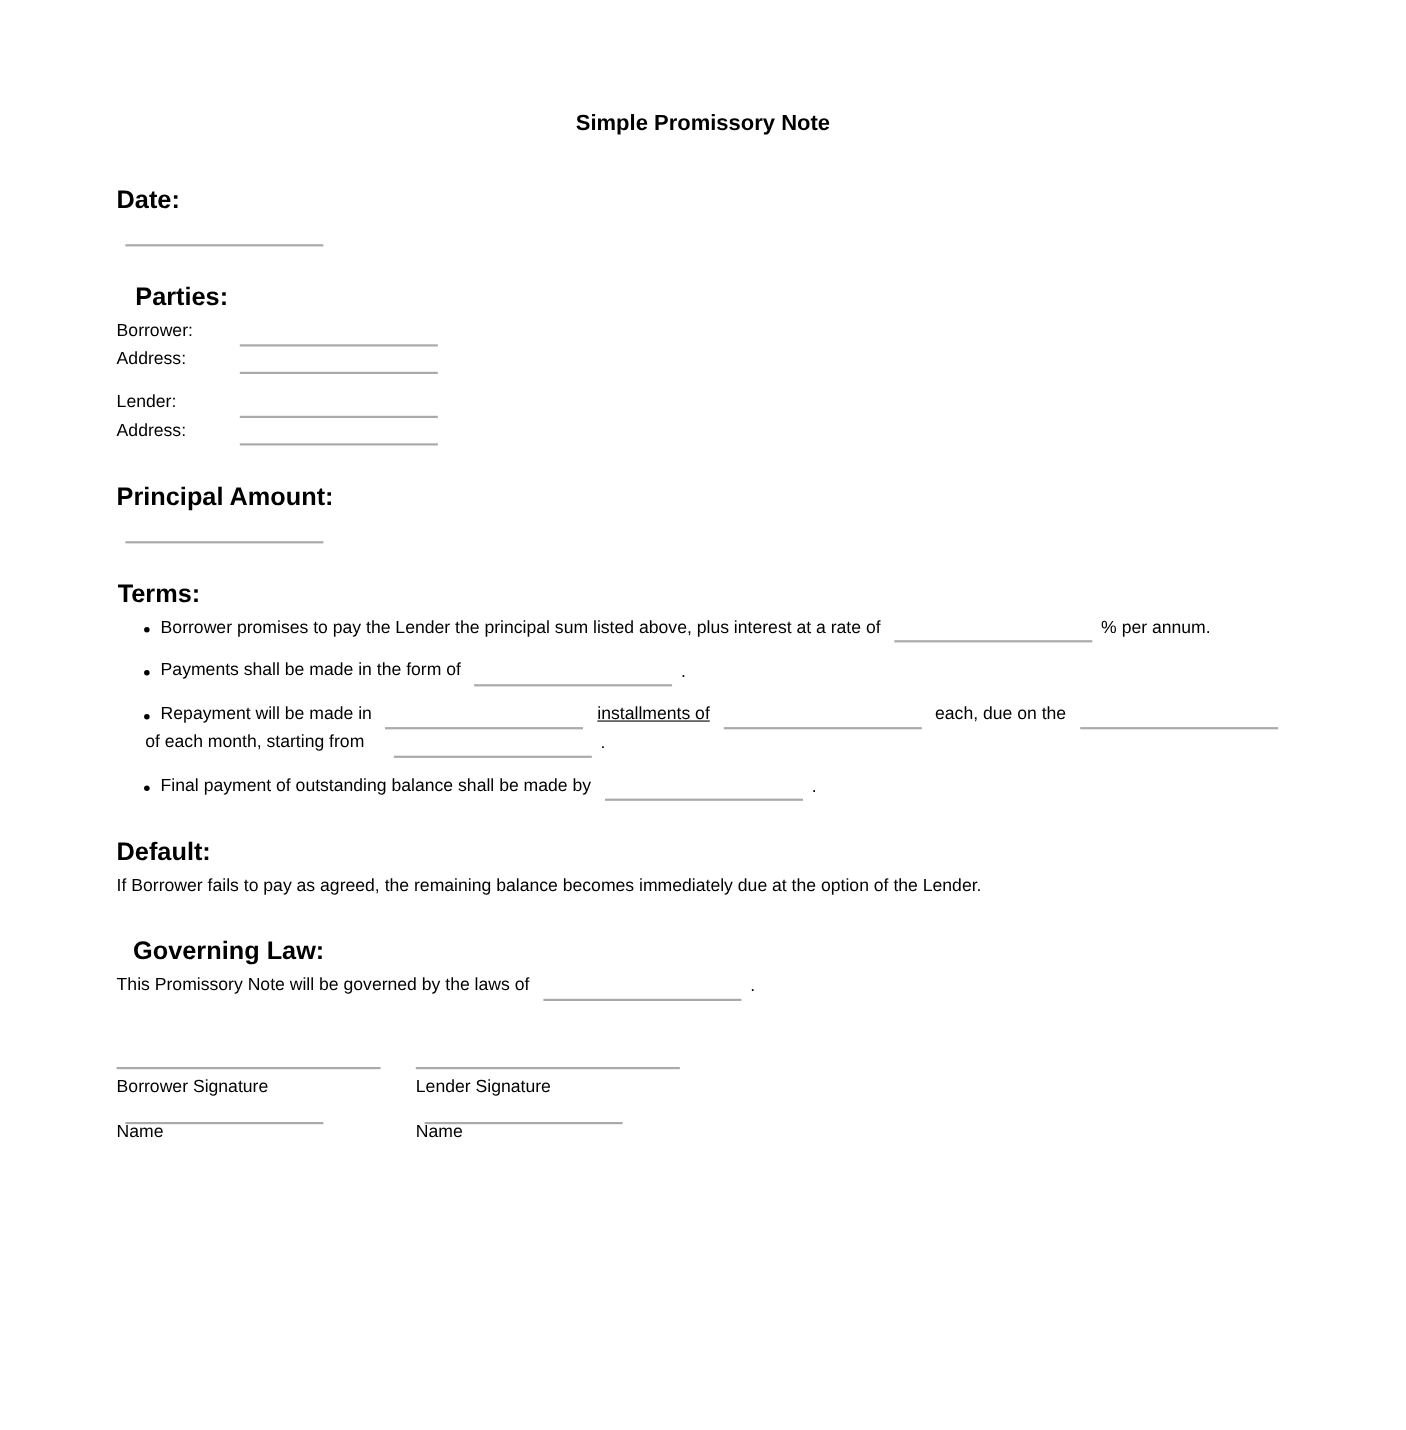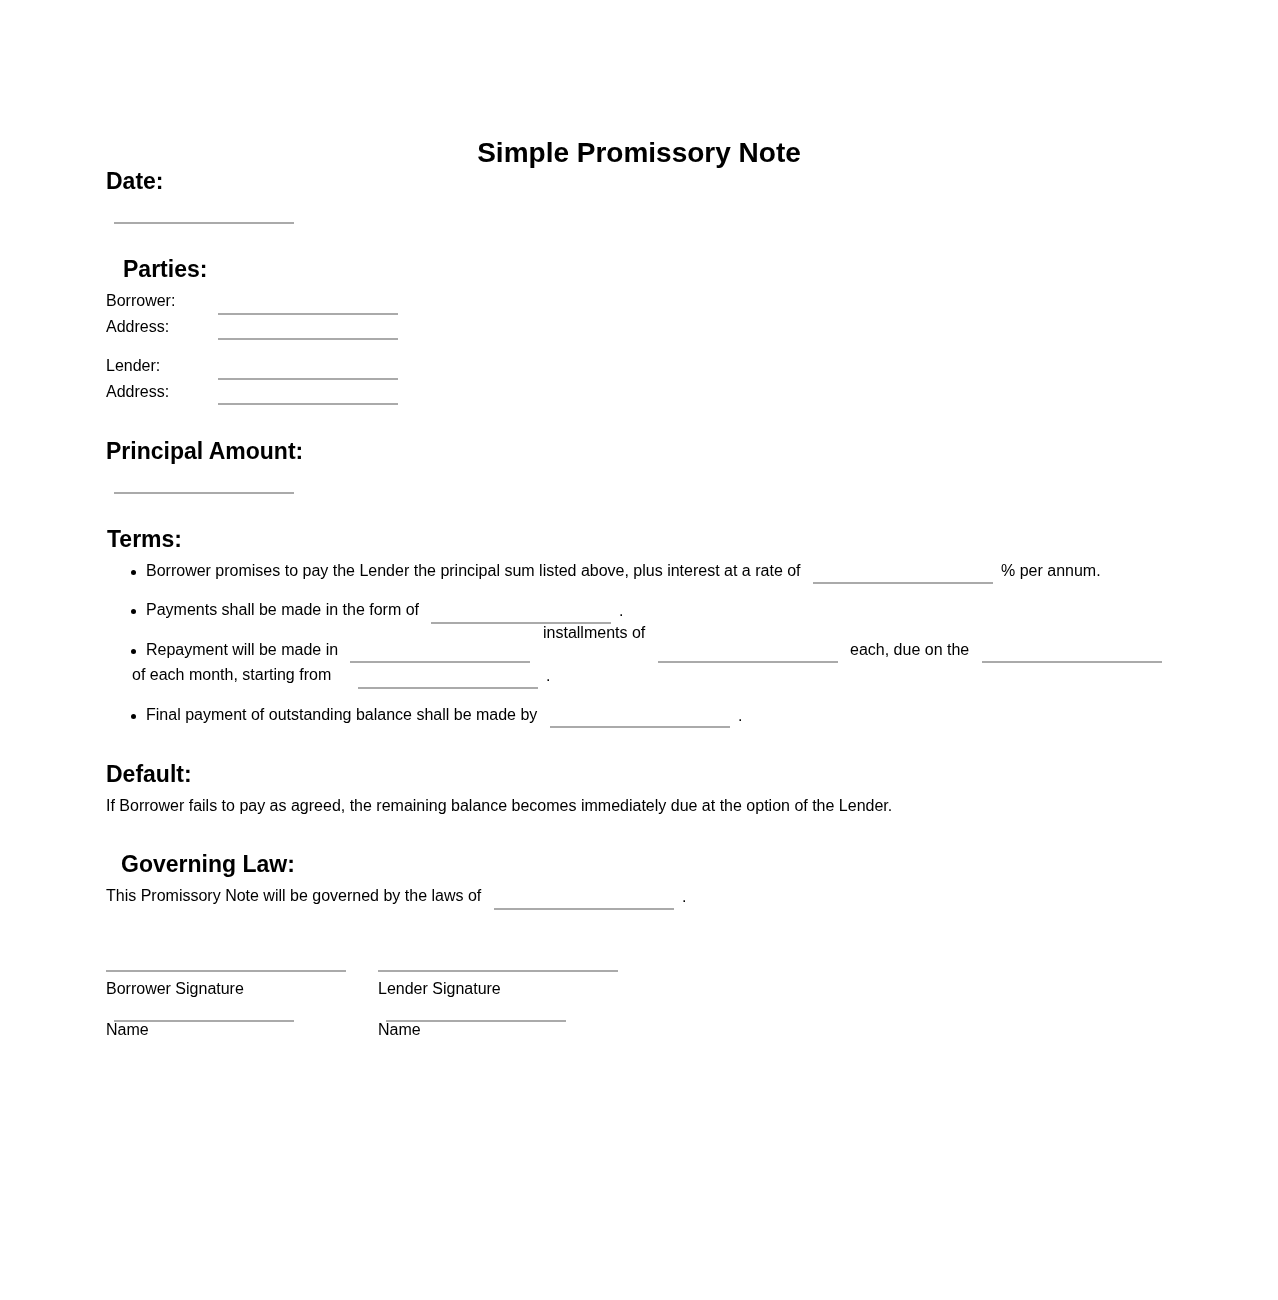--- a/index.html
+++ b/index.html
@@ -1,21 +1,21 @@
 <!DOCTYPE html>
 <html><head>
 <meta charset="utf-8">
 <style>
   html, body { margin: 0; padding: 0; background: #ffffff; }
   body {
     width: 1278px; height: 1300px; position: relative; overflow: hidden;
     font-family: "Liberation Sans", sans-serif; color: #000; font-size: 16px;
   }
   .abs { position: absolute; white-space: nowrap; }
-  .title { font-size: 28px; font-weight: bold; left: 0; width: 1278px; text-align: center; top: 101px; margin-top: 36px; }
+  .title { font-size: 20px; font-weight: bold; left: 0; width: 1278px; text-align: center; top: 101px; }
   .h { font-size: 23px; font-weight: bold; }
   .t { font-size: 16px; }
   .line { position: absolute; height: 0; border: none; border-bottom: 2px solid #aaaaaa; background: transparent; padding: 0; margin: 0; outline: none; }
   ul.bullets { margin: 0; padding: 0; list-style: none; }
   .dot { position: absolute; width: 5px; height: 5px; border-radius: 50%; background: #000; }
 </style>
 </head>
 <body>
 
 <div>
@@ -49,21 +49,21 @@
     <li>
       <span class="dot" style="left:131px; top:609px;"></span>
       <span class="abs t" style="left:146px; top:601px;">Payments shall be made in the form of</span>
       <input class="line" style="left: 431px; top: 601px; width: 180px; height: 21px;" value="">
       <span class="abs t" style="left:619px; top:602px;">.</span>
     </li>
     <li>
       <span class="dot" style="left:131px; top:649px;"></span>
       <span class="abs t" style="left:146px; top:641px;">Repayment will be made in</span>
       <input class="line" style="left: 350px; top: 640px; width: 180px; height: 21px;" value="">
-      <span class="abs t" style="left:543px; top:624px;">installments of</span>
+      <span class="abs t" style="left:543px; top:641px;text-decoration:underline;">installments of</span>
       <input class="line" style="left: 658px; top: 640px; width: 180px; height: 21px;" value="">
       <span class="abs t" style="left:850px; top:641px;">each, due on the</span>
       <input class="line" style="left: 982px; top: 640px; width: 180px; height: 21px;" value="">
       <span class="abs t" style="left:132px; top:666px;">of each month, starting from</span>
       <input class="line" style="left: 358px; top: 666px; width: 180px; height: 21px;" value="">
       <span class="abs t" style="left:546px; top:667px;">.</span>
     </li>
     <li>
       <span class="dot" style="left:131px; top:714px;"></span>
       <span class="abs t" style="left:146px; top:706px;">Final payment of outstanding balance shall be made by</span>

